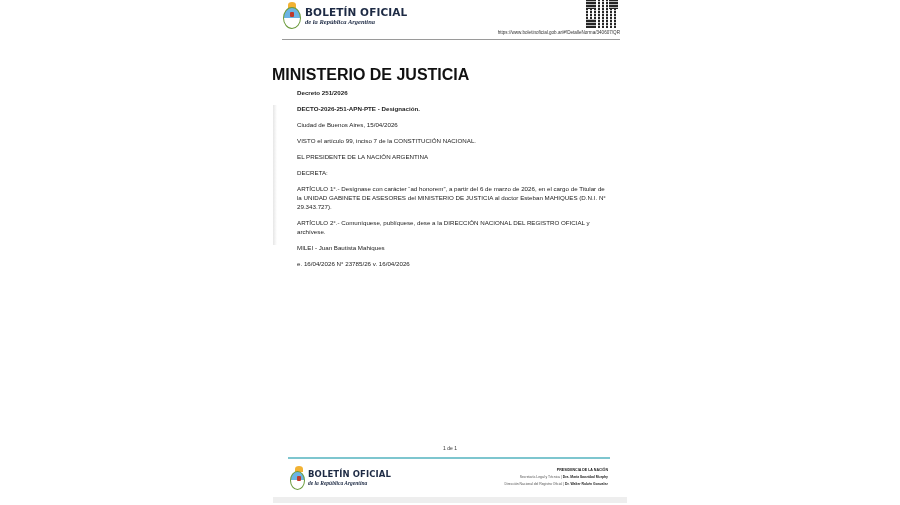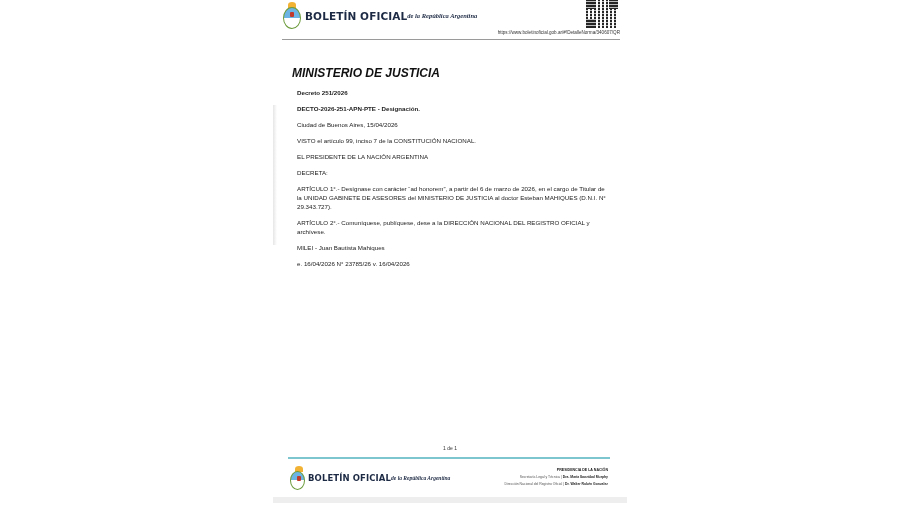--- a/index.html
+++ b/index.html
@@ -10,39 +10,39 @@
   .left-shadow { position: absolute; left: 273px; top: 105px; width: 4px; height: 140px;
     background: linear-gradient(to right, #e6e6e6, #ffffff); }
 
   
   .hdr-logo { position: absolute; left: 282px; top: 2px; display: flex; align-items: center; gap: 3px; }
   .shield { width: 20px; height: 28px; position: relative; }
   .shield .sun { position: absolute; left: 6px; top: 0; width: 8px; height: 6px; border-radius: 50% 50% 0 0; background: #f2b233; }
   .shield .oval { position: absolute; left: 1px; top: 5px; width: 18px; height: 22px; border-radius: 50%;
     background: linear-gradient(#6cb4e4 0 48%, #ffffff 48% 100%); border: 1.5px solid #6a9a3a; }
   .shield .cap { position: absolute; left: 8px; top: 10px; width: 4px; height: 5px; background: #c0392b; border-radius: 1px; }
-  .logo-text { display: flex; line-height: 1; }
+  .logo-text { display: flex; flex-direction: column; line-height: 1; }
   .logo-title { font-family: "DejaVu Sans", sans-serif; font-weight: bold; font-size: 10.5px; color: #1d2a44; letter-spacing: 0.1px; }
   .logo-sub { font-family: "Liberation Serif", serif; font-style: italic; font-weight: bold; font-size: 6.5px; color: #1d2a44; margin-top: 2px; }
 
   .qr { position: absolute; left: 586px; top: 0; width: 32px; height: 28px;
     background:
       linear-gradient(#000,#000) 0 0/9px 9px no-repeat,
       linear-gradient(#000,#000) 23px 0/9px 9px no-repeat,
       linear-gradient(#000,#000) 0 19px/9px 9px no-repeat,
       repeating-linear-gradient(90deg, #000 0 2px, #fff 2px 4px),
       #fff;
     opacity: 0.85; }
   .qr::after { content: ""; position: absolute; inset: 0;
     background: repeating-linear-gradient(0deg, transparent 0 2px, rgba(255,255,255,0.7) 2px 3px); }
   .url { position: absolute; left: 470px; top: 30px; width: 150px; text-align: right; font-size: 4.6px; color: #333; }
   .hdr-rule { position: absolute; left: 282px; top: 39px; width: 338px; height: 1px; background: #9a9a9a; }
 
   
-  .ministry { position: absolute; left: 292px; top: 66px; font-size: 12px; font-weight: bold; color: #111; font-style: italic; }
+  .ministry { position: absolute; left: 272px; top: 66px; font-size: 16px; font-weight: bold; color: #111; }
   .p { position: absolute; left: 297px; width: 312px; font-size: 6.2px; line-height: 9px; color: #222; }
   .bold { font-weight: bold; }
 
   
   .pagenum { position: absolute; left: 420px; top: 445px; width: 60px; text-align: center; font-size: 5px; color: #333; }
   .ftr-rule { position: absolute; left: 288px; top: 457px; width: 322px; height: 1.5px; background: #7ec6cf; }
   .ftr-logo { position: absolute; left: 289px; top: 466px; display: flex; align-items: center; gap: 3px; }
   .ftr-logo .shield { width: 16px; height: 24px; }
   .ftr-logo .shield .oval { width: 15px; height: 19px; }
   .ftr-logo .logo-title { font-size: 8.5px; }

